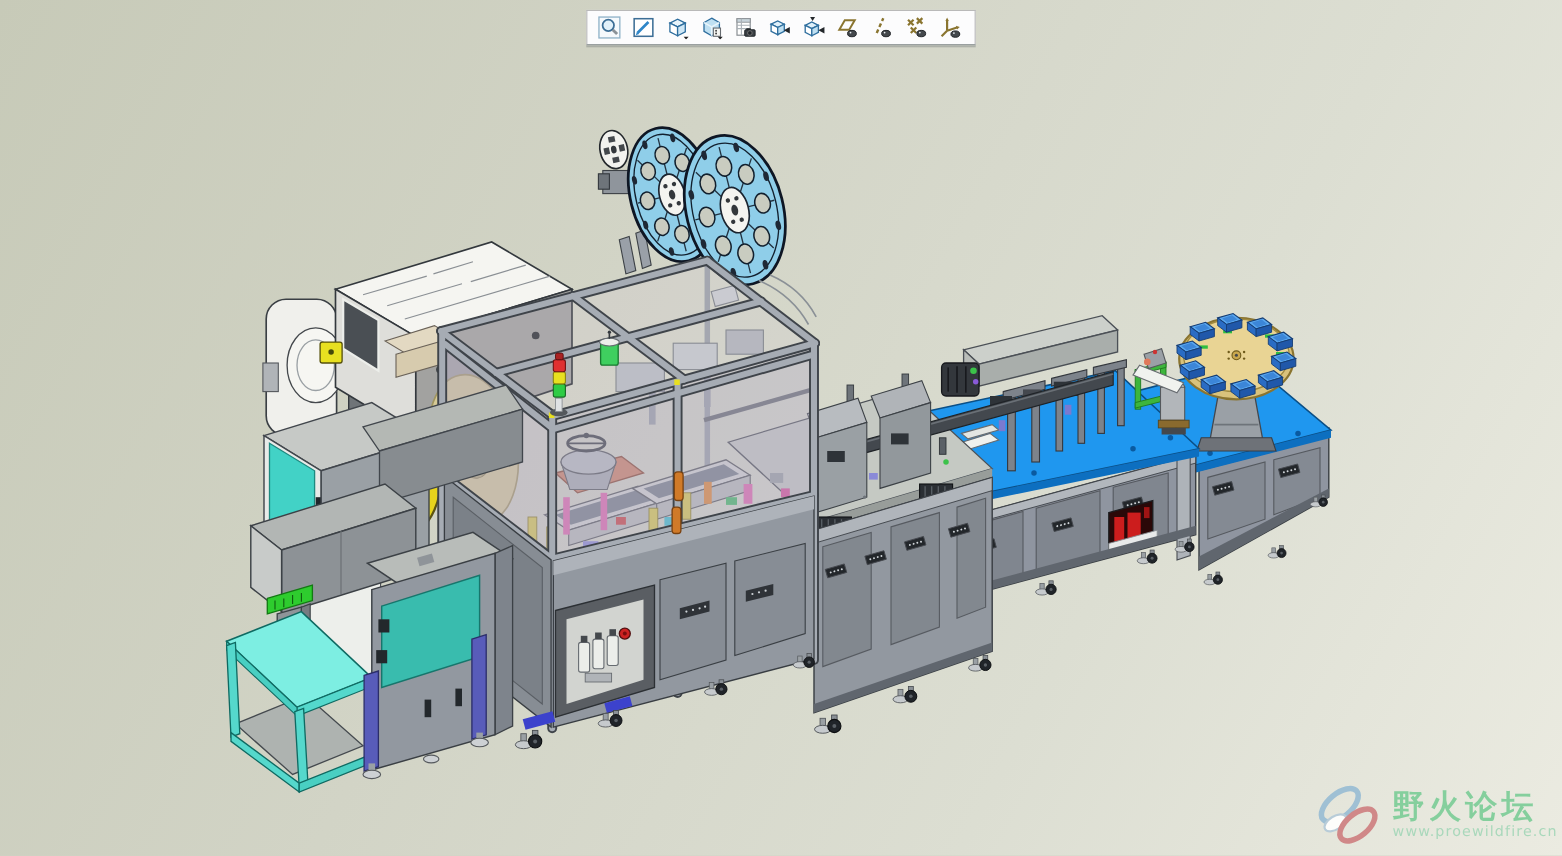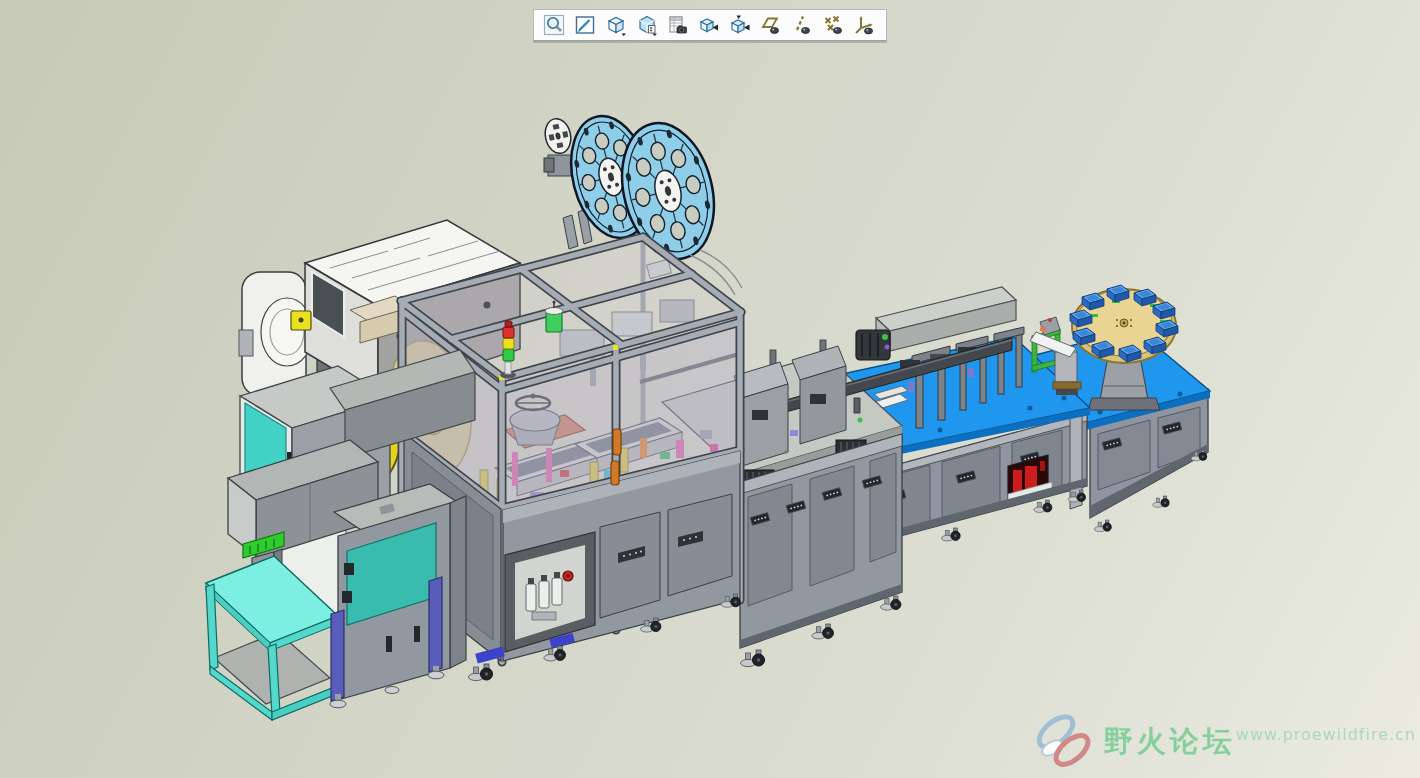--- a/index.html
+++ b/index.html
@@ -7,23 +7,23 @@
          background:linear-gradient(118deg,#c7cab8 0%,#d2d4c6 38%,#dcded2 70%,#ebebe1 100%);}
   .scene{position:absolute;left:0;top:0;}
   
   .toolbar{position:absolute;left:533px;top:9px;width:354px;height:32px;box-sizing:border-box;
            background:#fcfcfd;border:1px solid #b9b9b9;border-bottom-color:#9aa0a0;
            box-shadow:0 2px 0 rgba(125,130,128,.45);
            display:flex;align-items:center;padding:0 5px;gap:2px;}
   .tbtn{width:29px;height:28px;display:flex;align-items:center;justify-content:center;border-radius:2px;}
   
   .watermark{position:absolute;right:4px;bottom:6px;display:flex;align-items:center;gap:6px;}
-  .wm-text{display:flex;flex-direction:row;line-height:1.05;}
+  .wm-text{display:flex;flex-direction:column;line-height:1.05;}
   .wm-title{font-size:29px;font-weight:700;letter-spacing:4px;}
-  .wm-url{font-size:16px;letter-spacing:1px;margin-top:1px;}
+  .wm-url{font-size:13px;letter-spacing:1px;margin-top:1px;}
 </style>
 </head>
 <body>
 
 <div class="stage">
 
 <svg width="0" height="0" style="position:absolute">
   <defs>
     <g id="caster">
       <rect x="-8.5" y="3" width="5" height="7" fill="#9aa0a4" stroke="#54585c" stroke-width="0.8"></rect>

